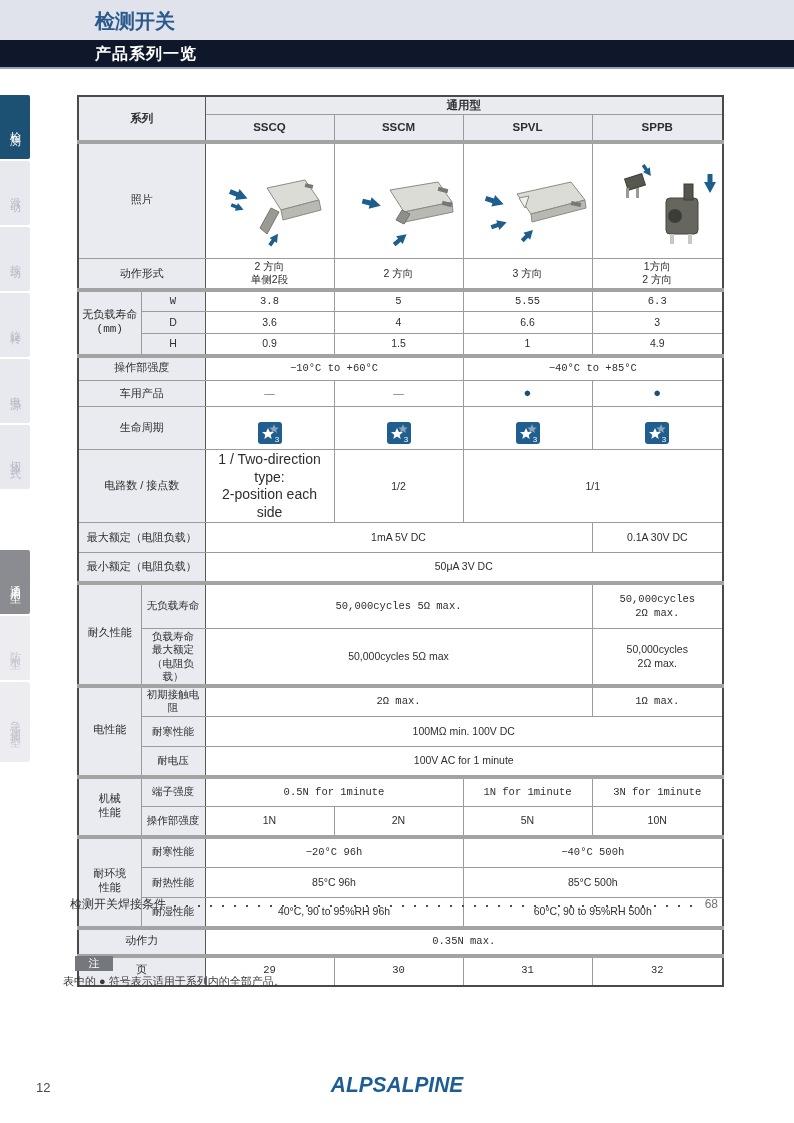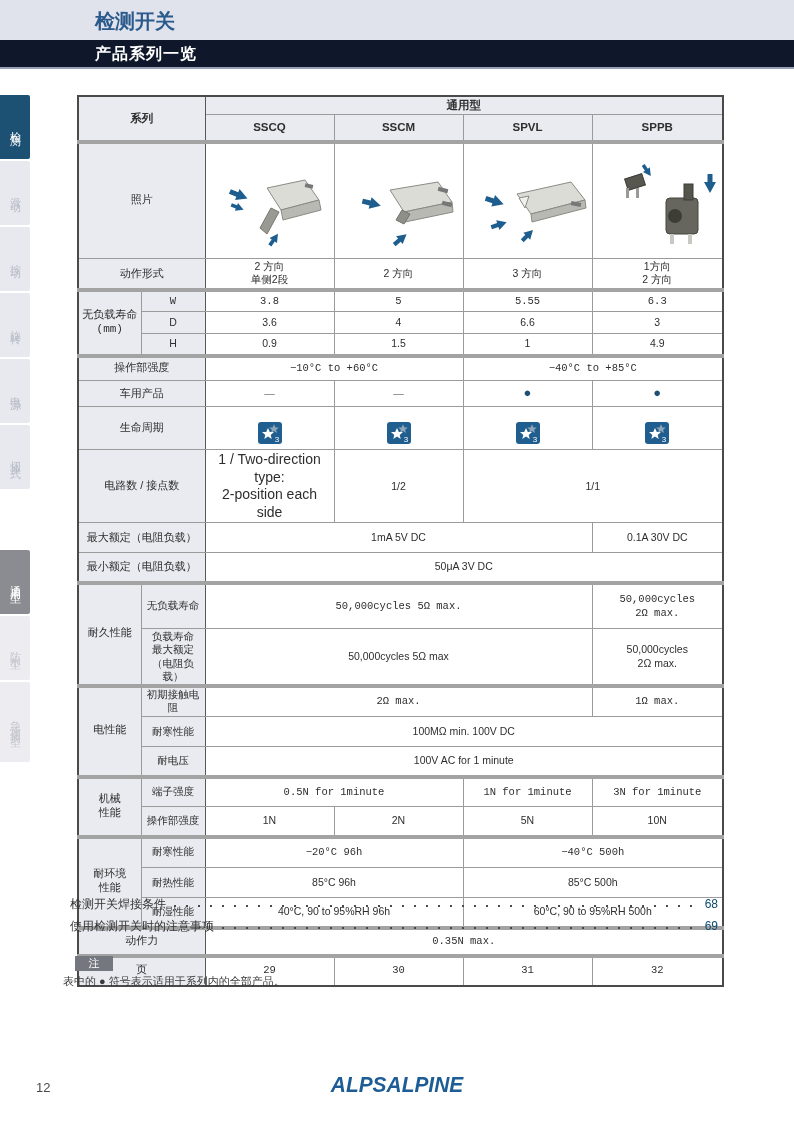--- a/index.html
+++ b/index.html
@@ -32,21 +32,21 @@
   .t td.dr{border-right:1px solid #565656;}
   .t td.dash{color:#777;}
   .t td.dotc{color:#1d4f74;font-size:13px;}
   .photo-cell{padding:0;}
 
   
   .toc{position:absolute;left:70px;width:648px;}
   .tocline{display:flex;align-items:center;height:22px;font-size:12px;color:#333;}
   .leader{flex:1;height:2px;margin:4px 8px 0 8px;
           background:repeating-linear-gradient(to right,#4a4a4a 0 2px,transparent 2px 12px);}
-  .tocpage{font-size:12px;color:#0c4a6e;}
+  .tocpage{font-size:12px;color:#737373;}
   .notebadge{position:absolute;left:75px;top:956px;width:38px;height:15px;background:#74787e;color:#fff;
              font-size:11px;text-align:center;line-height:15px;}
   .notetext{position:absolute;left:63px;top:974px;font-size:11px;color:#3a3a3a;}
   .pagenum{position:absolute;left:36px;top:1080px;font-size:13px;color:#4a4a4a;}
   .logo{position:absolute;left:0;top:1072px;width:794px;text-align:center;font-size:22px;font-weight:bold;
         color:#1d5c94;letter-spacing:0px;transform:scaleX(.95);font-style:italic;}
 </style>
 </head>
 <body>
 
@@ -332,24 +332,19 @@
 </tbody>
     </table>
 </div>
 
 <div class="toc" style="top:893px">
   <div class="tocline">
     <span>检测开关焊接条件</span>
     <span class="leader"></span>
     <span class="tocpage">68</span>
   </div>
-  <div class="tocline">
-    <span>使用检测开关时的注意事项</span>
-    <span class="leader"></span>
-    <span class="tocpage">69</span>
-  </div>
 </div>
 
 <div class="notebadge">注</div>
 <div class="notetext">表中的 ● 符号表示适用于系列内的全部产品。</div>
 
 <div class="pagenum">12</div>
 <div class="logo">ALPSALPINE</div>
 
 </body></html>

